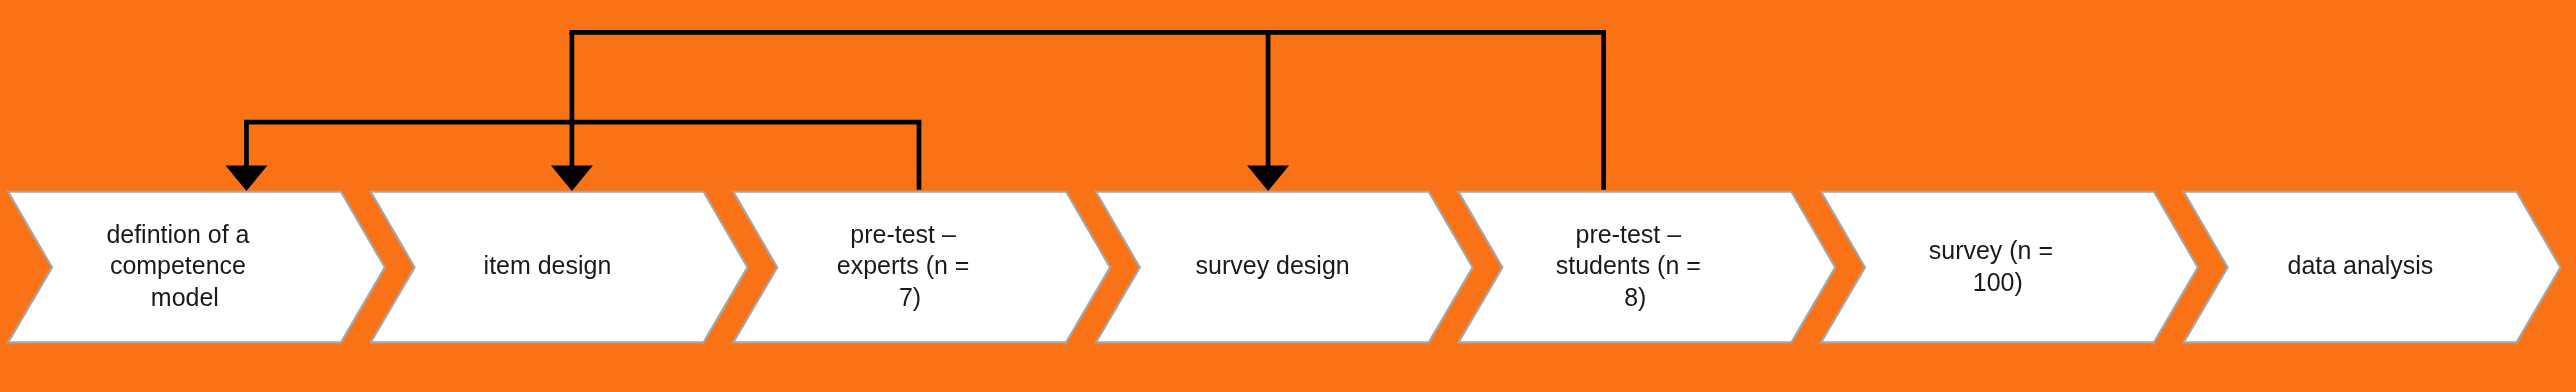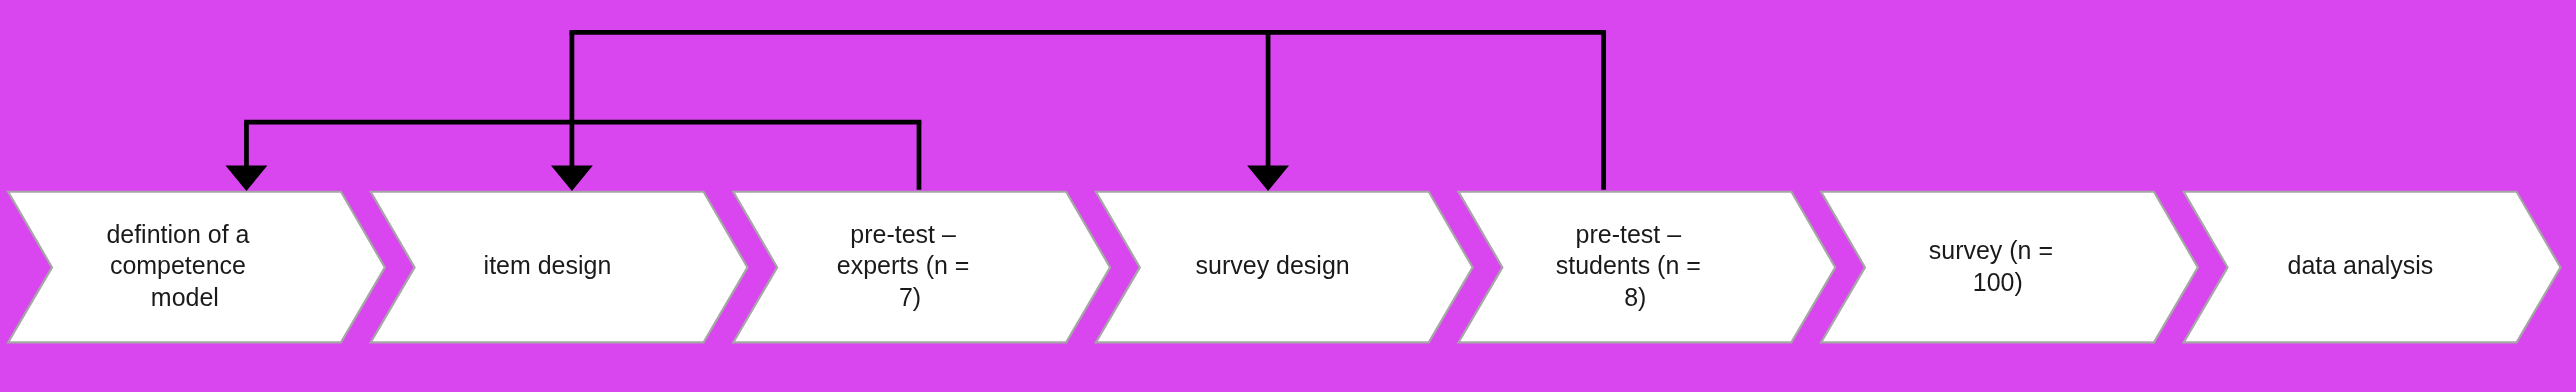--- a/index.html
+++ b/index.html
@@ -11,21 +11,21 @@
   body {
     width: 2576px;
     height: 393px;
     overflow: hidden;
     font-family: "Liberation Sans", sans-serif;
   }
   #diagram-root {
     position: relative;
     width: 2576px;
     height: 393px;
-    background: #d946ef;
+    background: #f97316;
   }
   svg.stage {
     display: block;
     width: 2576px;
     height: 393px;
   }
   .chevron-shape {
     fill: #ffffff;
     stroke: #a6a6a6;
     stroke-width: 3.2;

